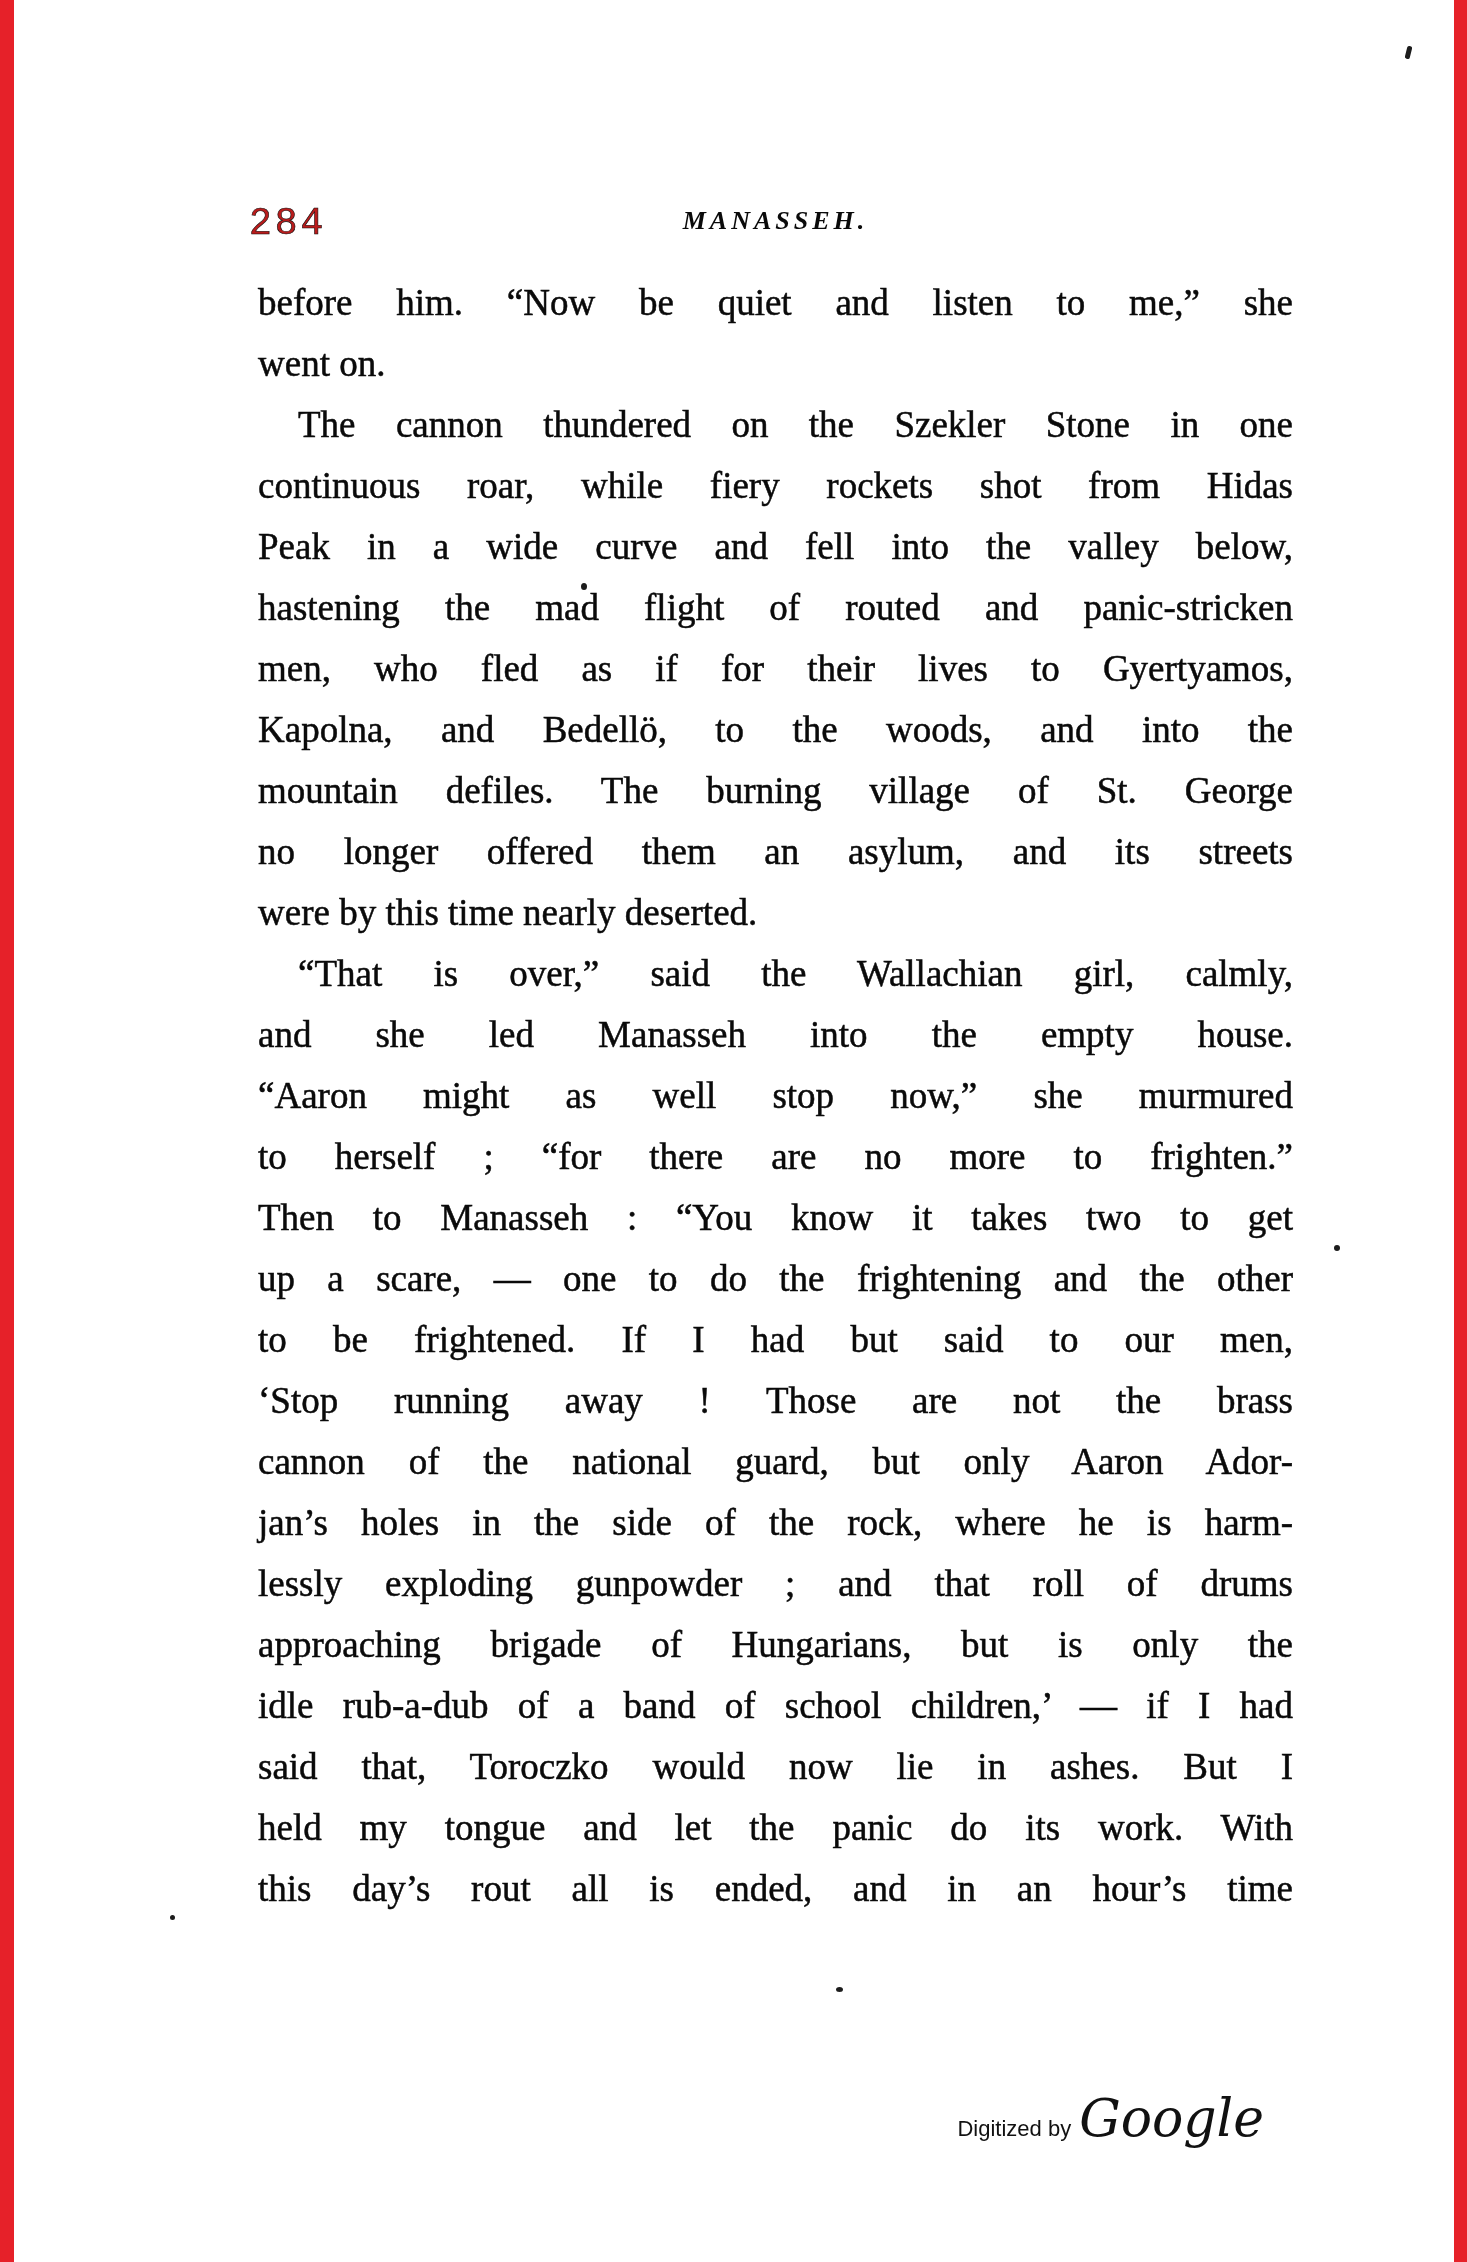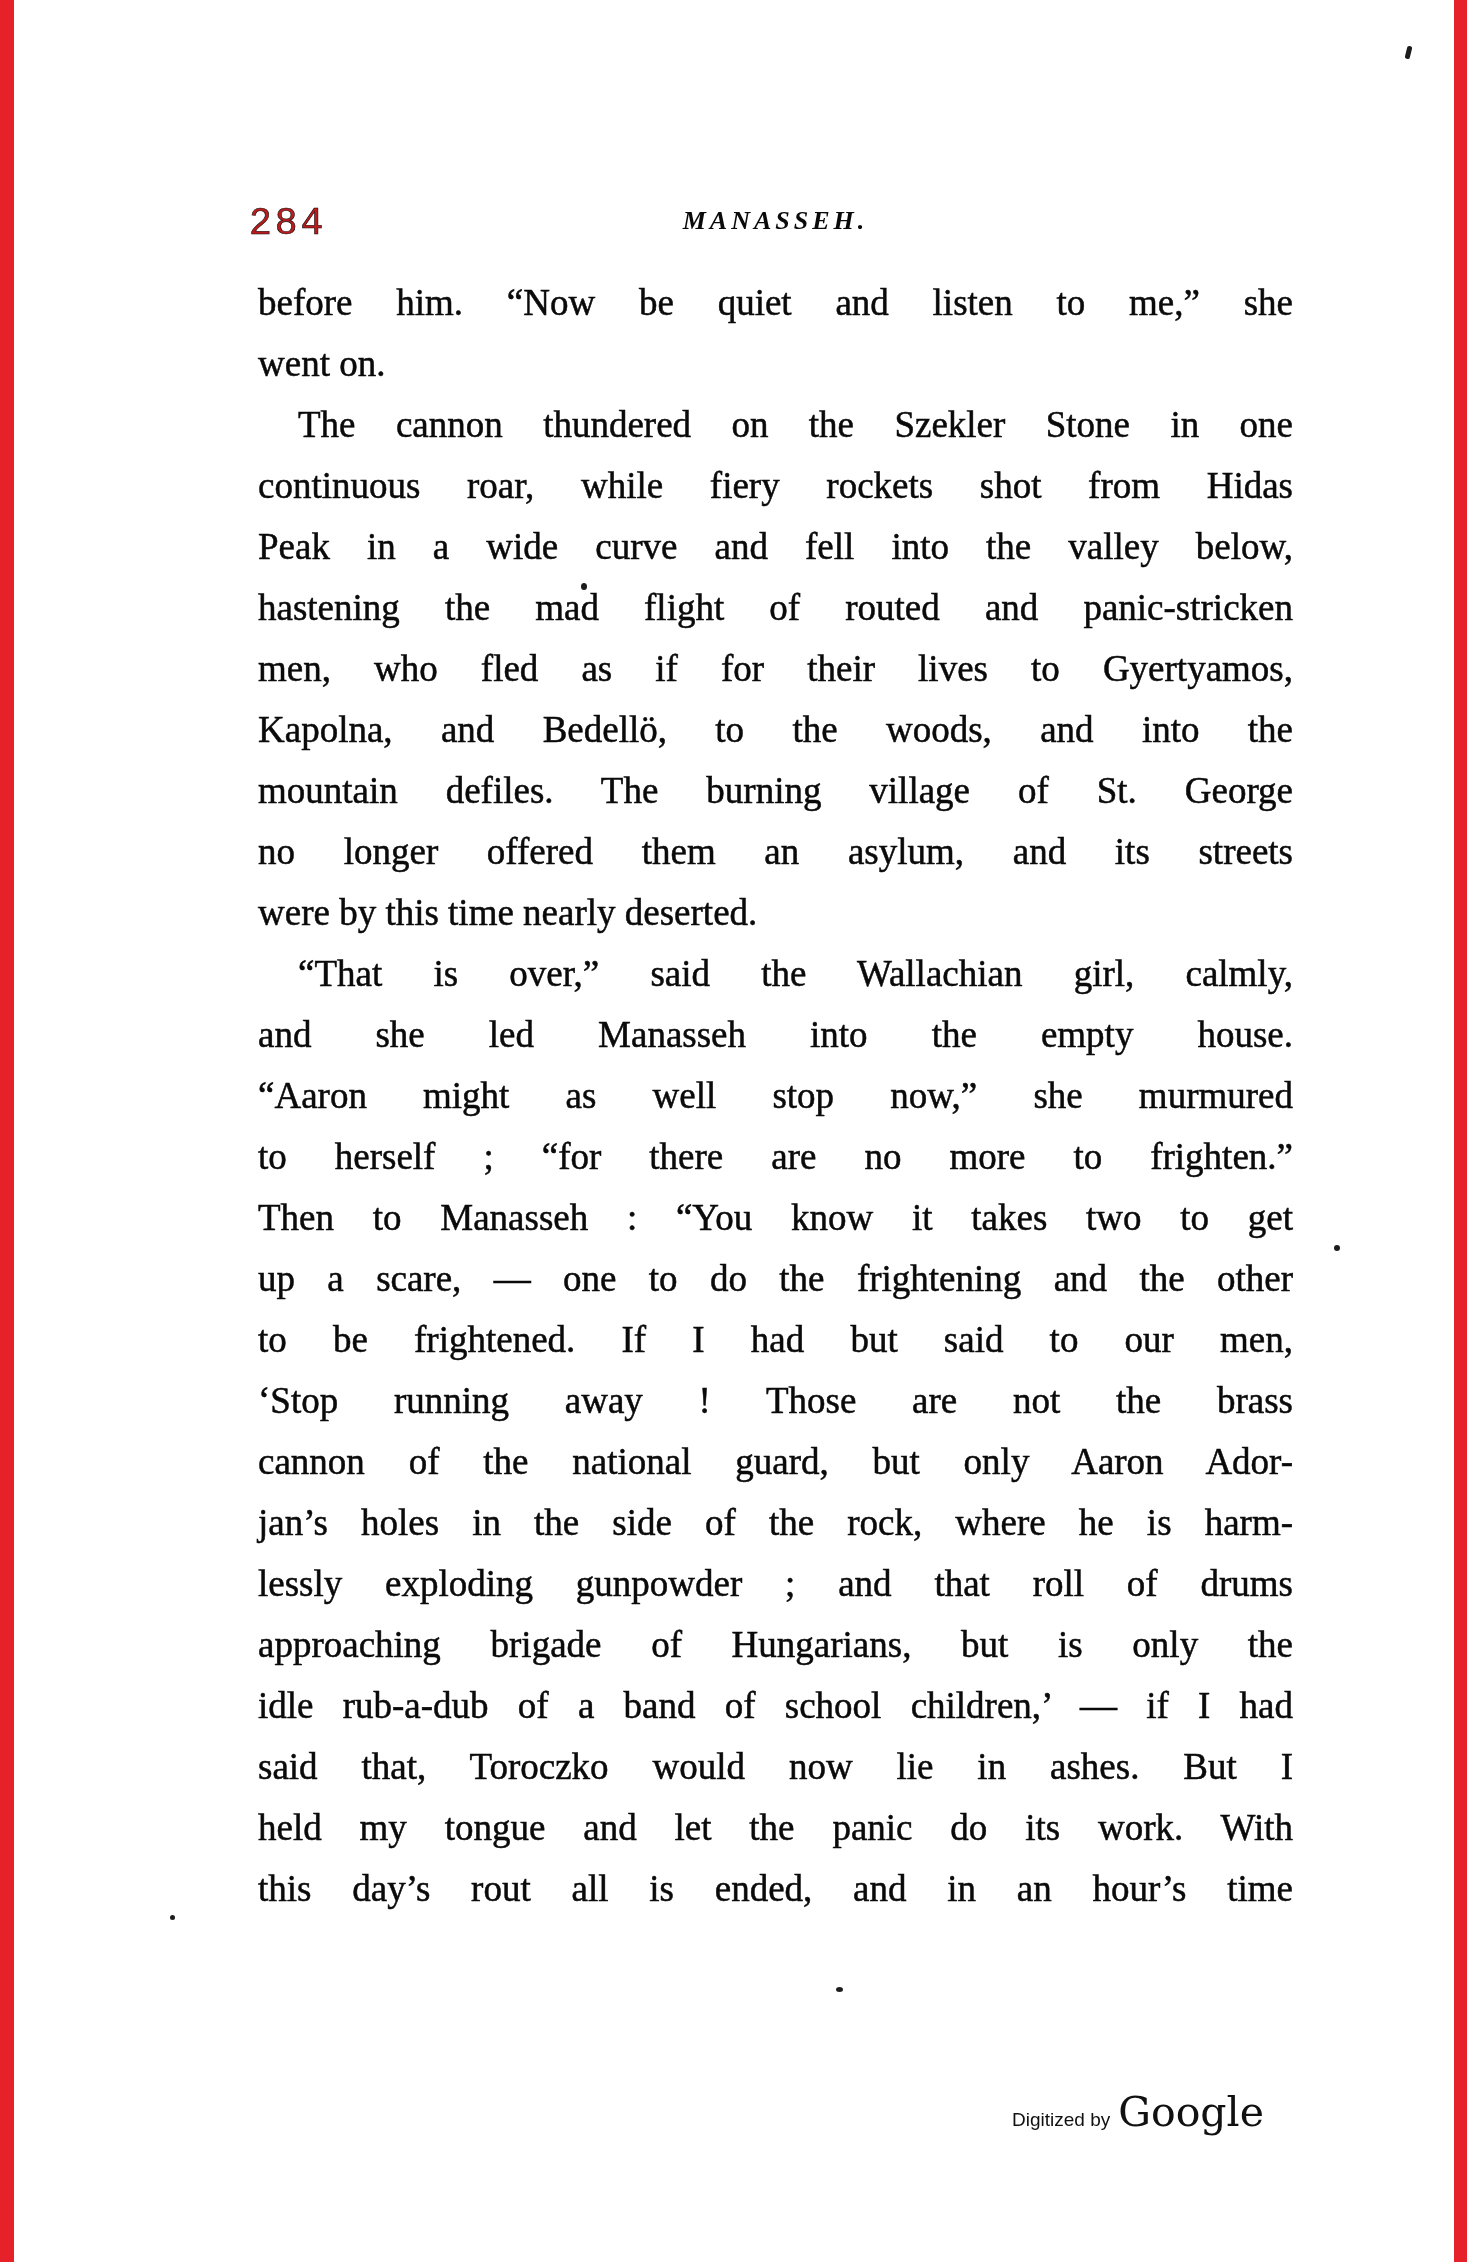--- a/index.html
+++ b/index.html
@@ -56,27 +56,28 @@
   .speck.tick { border-radius: 2px; transform: rotate(14deg); }
 
   
   .footer-stamp {
     position: absolute; top: 2088px; right: 203px;
     display: flex; align-items: baseline;
     color: #111111; white-space: nowrap;
   }
   .digitized-by {
     font-family: "Liberation Sans", sans-serif;
-    font-size: 19px;
+    font-size: 22px;
     margin-right: 8px;
   }
   .google-logo {
     font-family: "DejaVu Serif", serif;
-    font-size: 41px;
+    font-size: 52px;
     letter-spacing: 0px;
+    font-style: italic;
   }
 </style>
 </head>
 <body>
 
 <div class="edge edge-left"></div>
 <div class="edge edge-right"></div>
 
 <div class="page-number">284</div>
 <div class="running-title">MANASSEH.</div>

